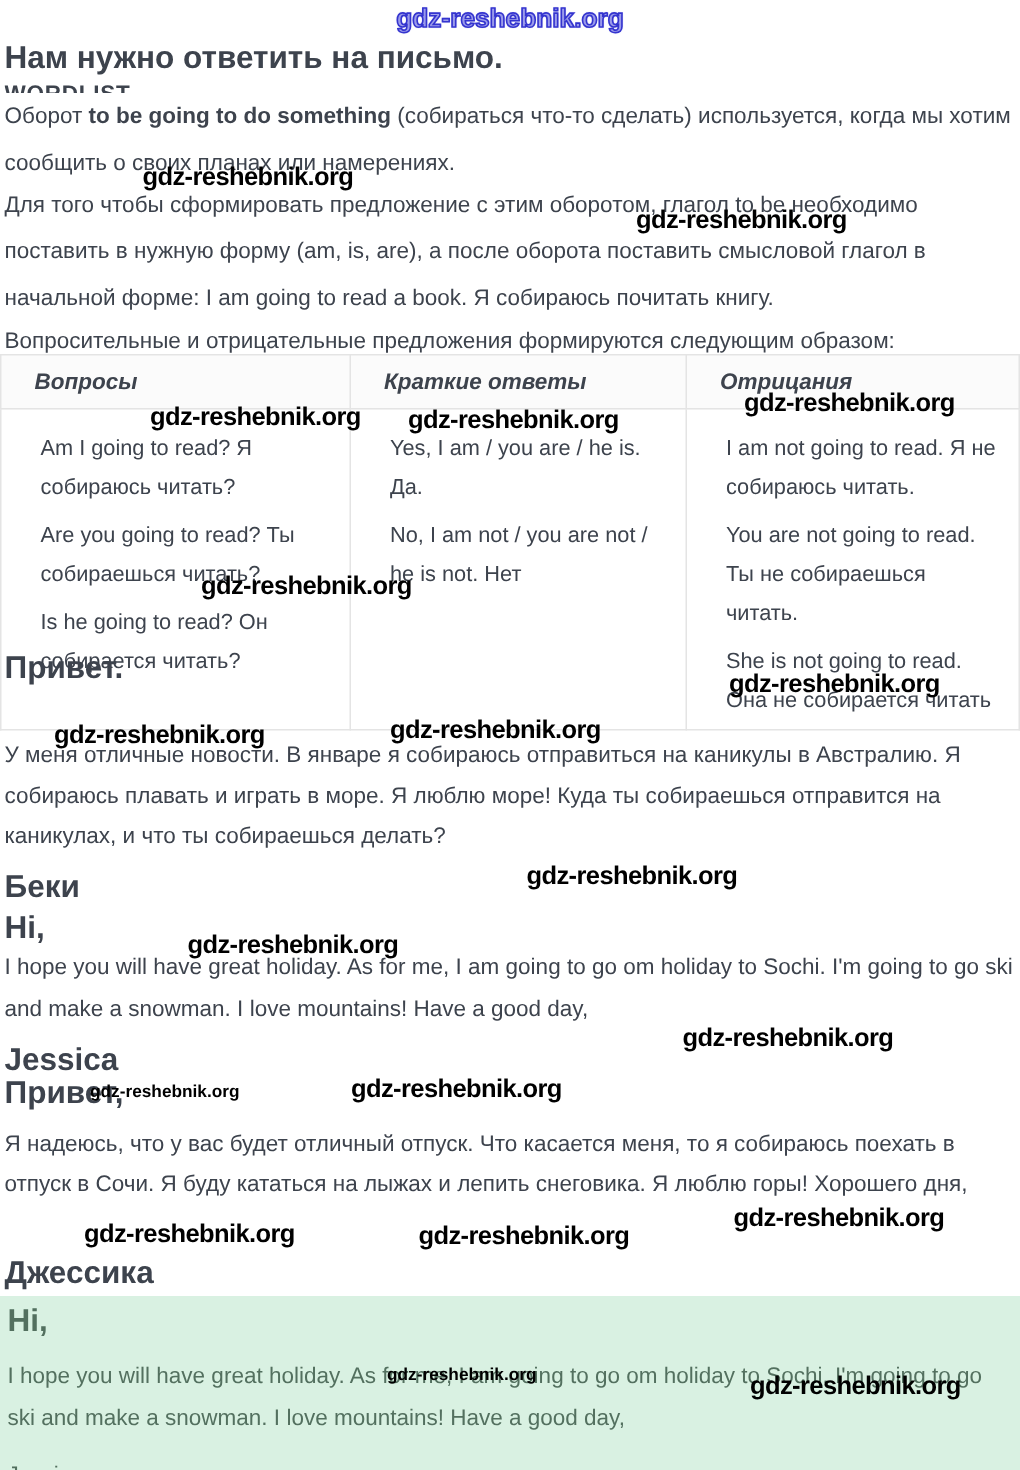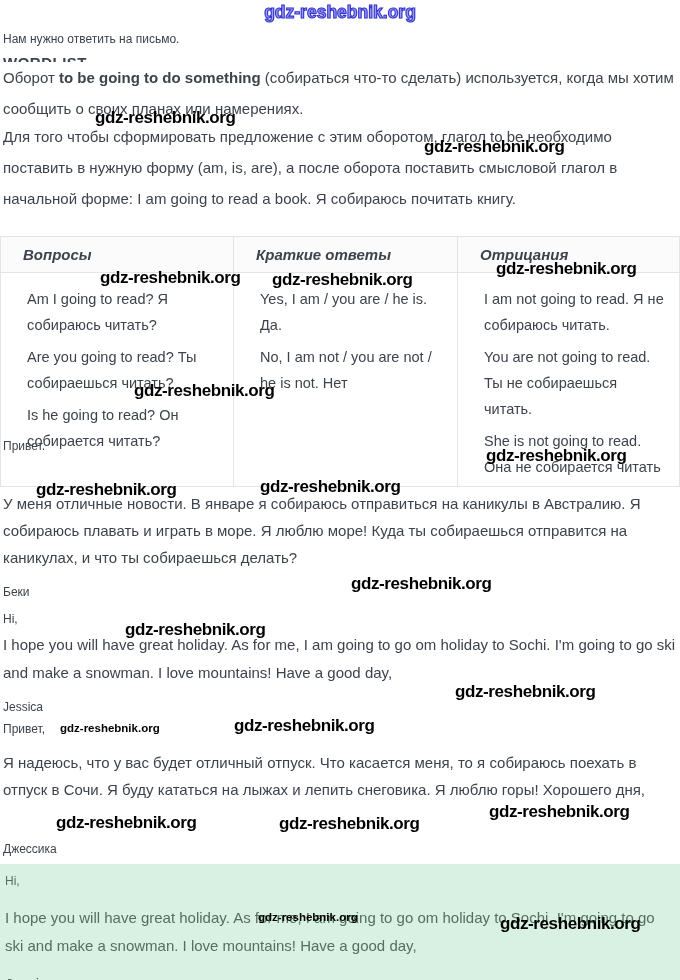--- a/index.html
+++ b/index.html
@@ -4,21 +4,21 @@
 <style>
   * { margin:0; padding:0; box-sizing:border-box; }
   html,body { background:#ffffff; }
   .page {
     position:relative; width:680px; height:980px; overflow:hidden;
     background:#ffffff; color:#3d434d;
     font-family:"Liberation Sans", sans-serif;
     padding-left:28px;
   }
   .abs { position:absolute; left:3px; right:4px; }
-  .line15 { font-size:12px; line-height:20px; }
+  .line15 { font-size:21px; line-height:20px;font-weight:bold; }
   .para { font-size:15px; }
   .lh31 { line-height:31px; }
   .lh27 { line-height:27px; }
   .lh28 { line-height:28px; }
   .clip-head { position:absolute; left:3px; top:54px; height:8px; overflow:hidden;
                font-weight:bold; font-size:15px; letter-spacing:0.5px; }
   
   .wm { position:absolute; font-weight:bold; color:#000000; font-size:17px;
         letter-spacing:-0.4px; white-space:nowrap; z-index:5; }
   .wm.small { font-size:11.5px; letter-spacing:0; }
@@ -52,20 +52,21 @@
   <div class="clip-head">
     <span>WORDLIST</span>
   </div>
 
   <div class="abs para lh31" style="top:62px">
     <span>Оборот </span><b>to be going to do something</b><span> (собираться что-то сделать) используется, когда мы хотим сообщить о своих планах или намерениях.</span>
   </div>
 
   <div class="abs para lh31" style="top:121px">Для того чтобы сформировать предложение с этим оборотом, глагол to be необходимо поставить в нужную форму (am, is, are), а после оборота поставить смысловой глагол в начальной форме: I am going to read a book. Я собираюсь почитать книгу.</div>
 
+  <div class="abs para lh31" style="top:212px">Вопросительные и отрицательные предложения формируются следующим образом:</div>
 
   <table class="gtable">
     <colgroup>
       <col style="width:233px">
         <col style="width:224px">
         <col style="width:222px">
     </colgroup>
     <thead>
       <tr>
         <th>Вопросы</th>

